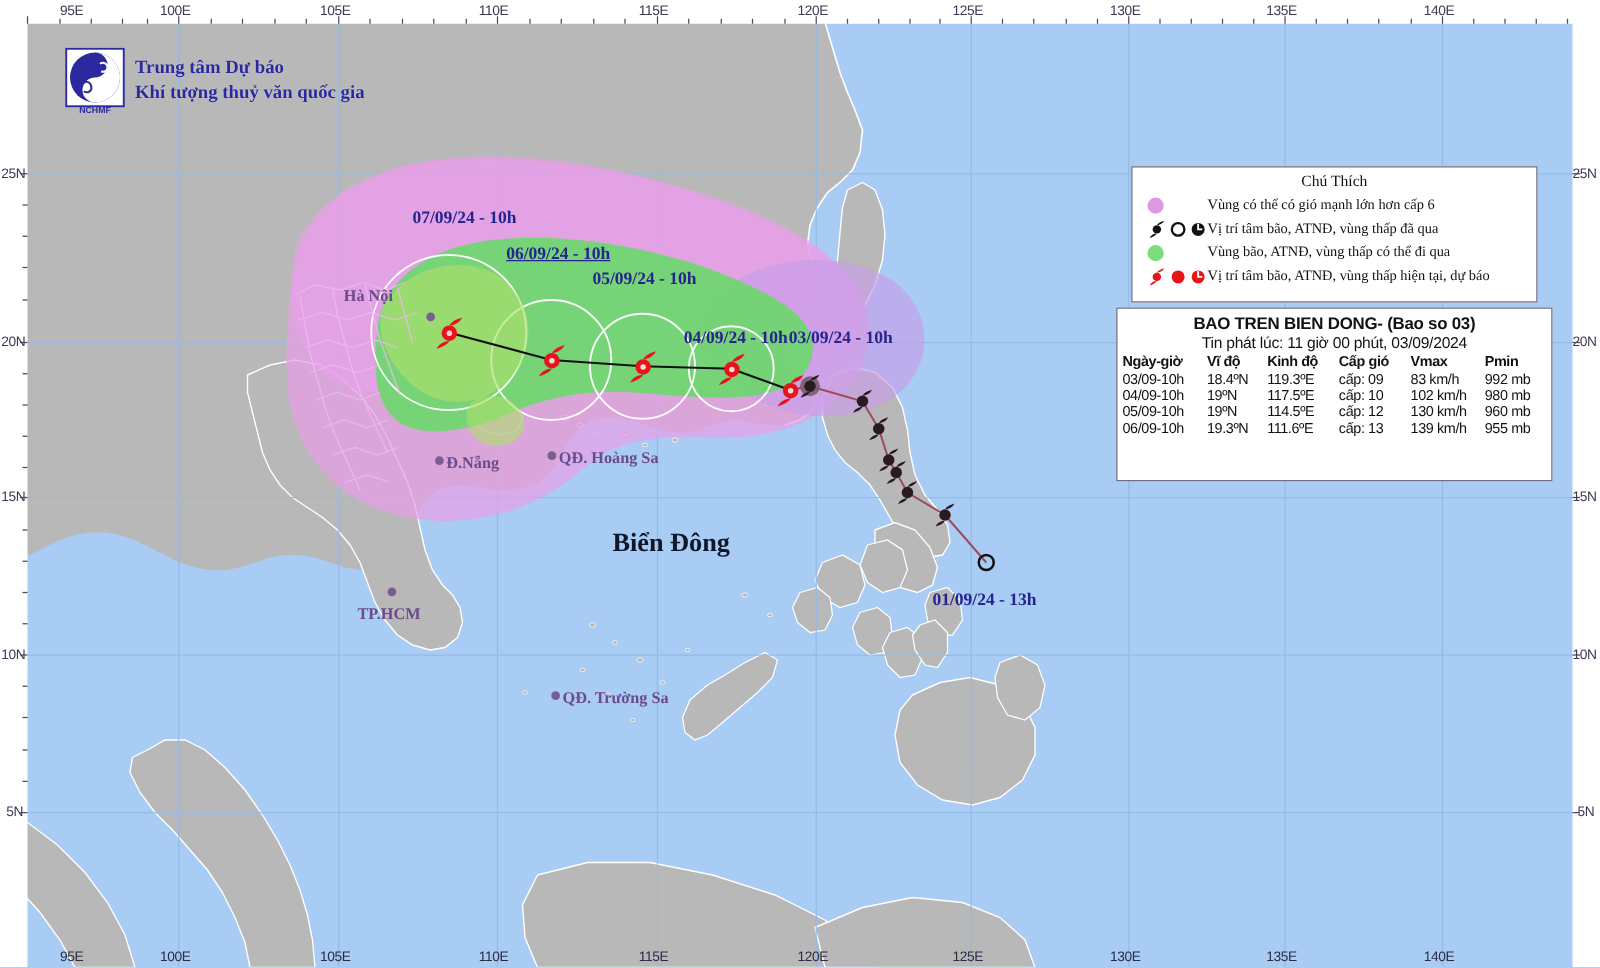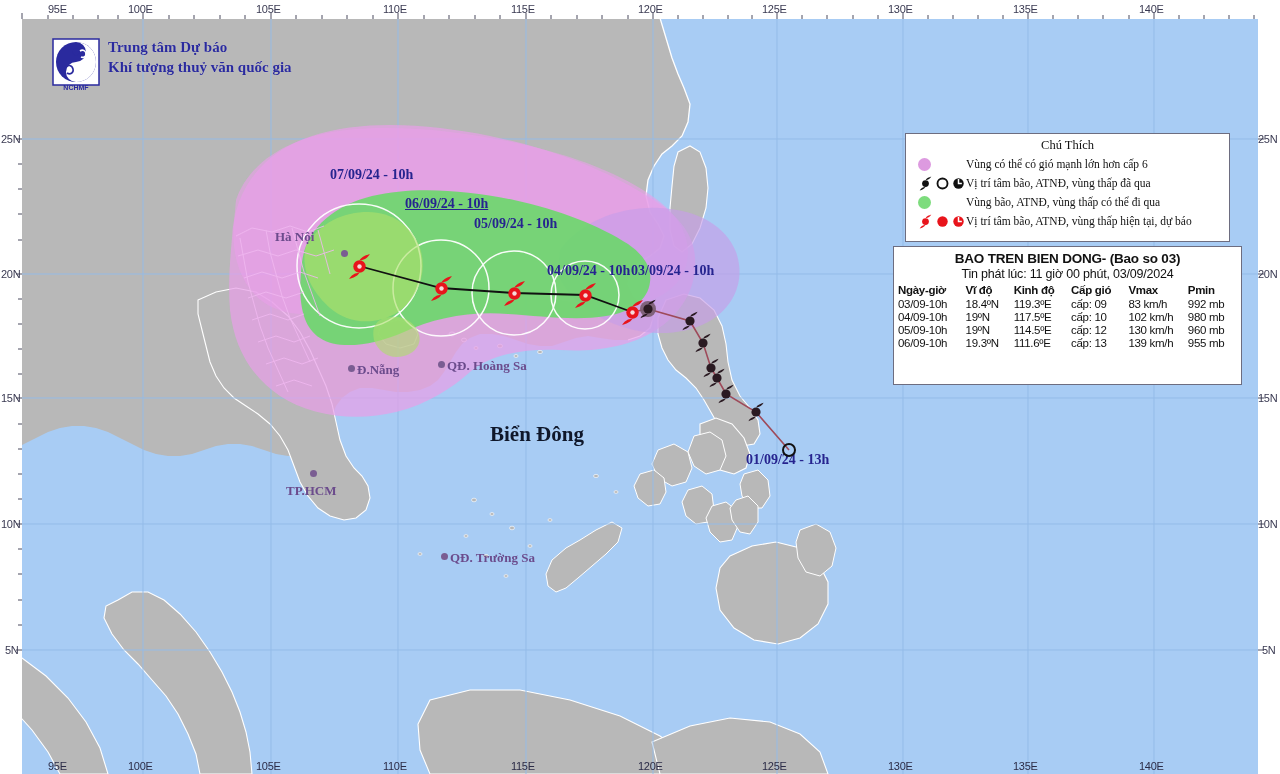--- a/index.html
+++ b/index.html
@@ -39,21 +39,21 @@
     white-space: nowrap;
     z-index: 33;
     letter-spacing: -0.3px;
   }
   .tick-label.bottom-over { color: #2b2b46; }
 
   
   #org-header {
     position: absolute;
     left: 52px; top: 38px;
-    display: flex; align-items: flex-start;
+    display: flex; align-items: center;
     z-index: 25;
   }
   #logo-emblem {
     position: relative;
     width: 48px; height: 54px;
     flex: 0 0 auto;
     margin-right: 8px;
   }
   #org-name {
     font-family: "Liberation Serif", serif;
@@ -511,21 +511,21 @@
       <div>Trung tâm Dự báo</div>
       <div>Khí tượng thuỷ văn quốc gia</div>
     </div>
   </div>
 
   <div class="map-text fc-date" style="left:330px; top:167px;">07/09/24 - 10h</div>
   <div class="map-text fc-date" style="left:405px; top:196px;text-decoration:underline;">06/09/24 - 10h</div>
   <div class="map-text fc-date" style="left:474px; top:216px;">05/09/24 - 10h</div>
   <div class="map-text fc-date" style="left:547px; top:263px;">04/09/24 - 10h</div>
   <div class="map-text fc-date" style="left:631px; top:263px;">03/09/24 - 10h</div>
-  <div class="map-text fc-date" style="left:746px; top:452px;">01/09/24 - 13h</div>
+  <div class="map-text fc-date" style="left:746px; top:473px;">01/09/24 - 13h</div>
 
   <div class="map-text sea-name" style="left:490px; top:422px;">Biển Đông</div>
 
   <div class="city-dot" style="left:341px; top:250px;"></div>
   <div class="map-text city-name" style="left:275px; top:229px;">Hà Nội</div>
 
   <div class="city-dot" style="left:348px; top:365px;"></div>
   <div class="map-text city-name" style="left:357px; top:362px;">Đ.Nẵng</div>
 
   <div class="city-dot" style="left:310px; top:470px;"></div>

